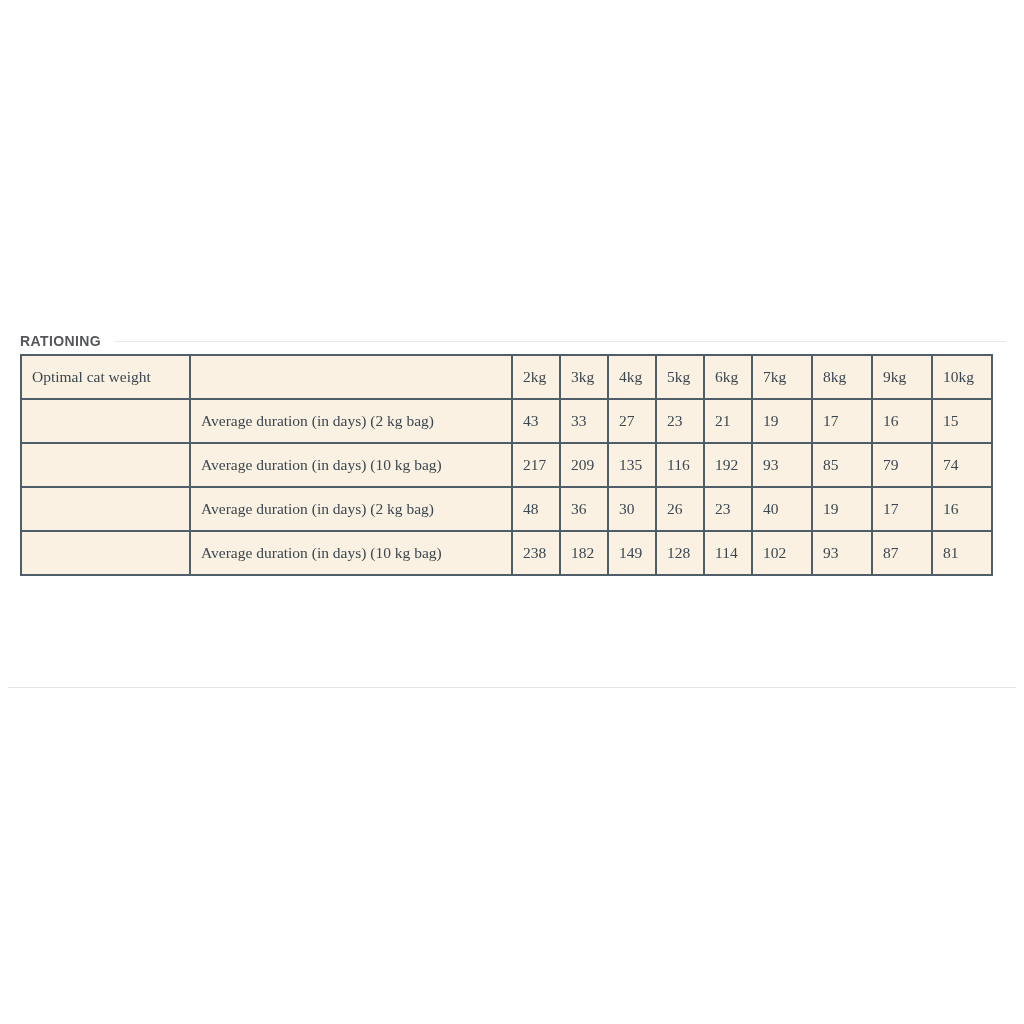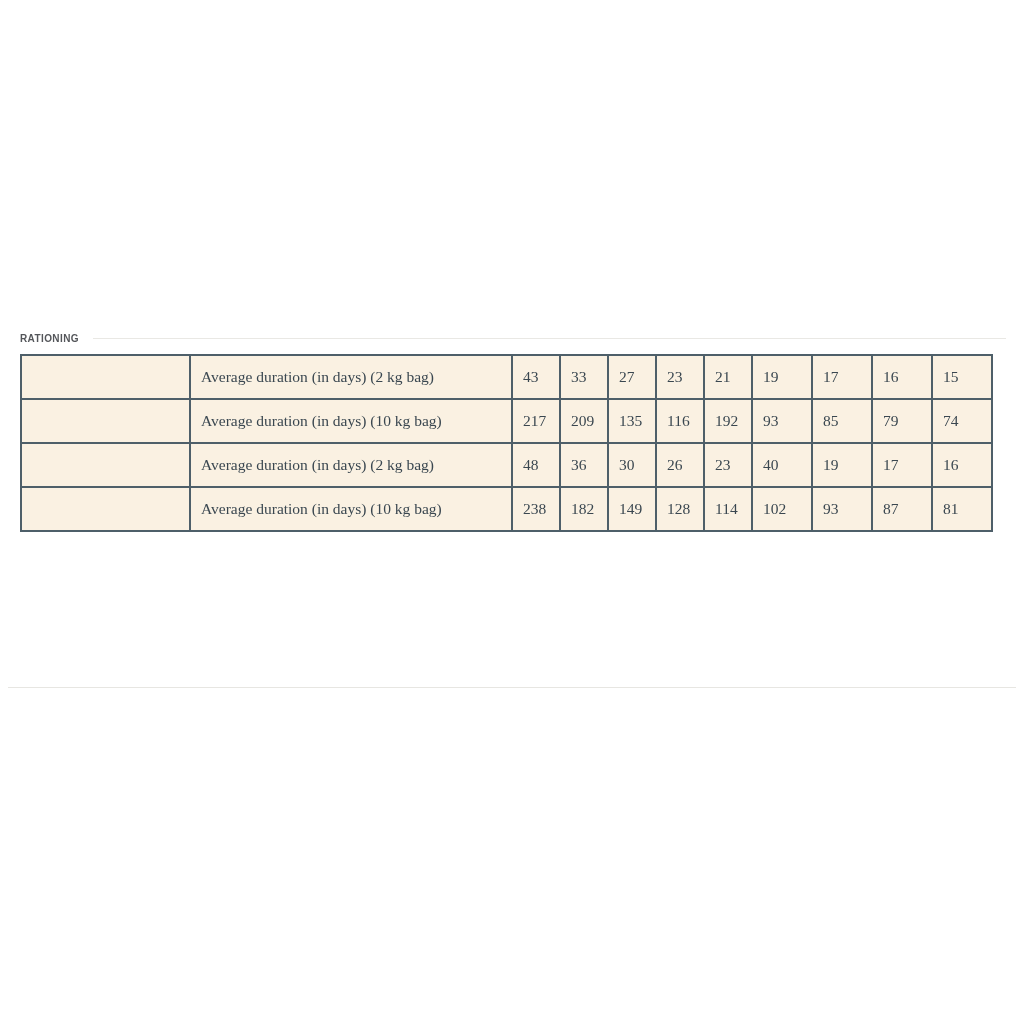--- a/index.html
+++ b/index.html
@@ -18,21 +18,21 @@
     position: absolute;
     top: 333px;
     left: 20px;
     width: 986px;
     display: flex;
     align-items: center;
   }
   .section-title {
     margin: 0;
     font-family: "Liberation Sans", sans-serif;
-    font-size: 10px;
+    font-size: 14px;
     font-weight: 700;
     letter-spacing: 0.4px;
     color: #54565a;
     white-space: nowrap;
   }
   .header-rule {
     flex: 1;
     height: 1px;
     background: #e9e8e4;
     margin-left: 14px;
@@ -88,20 +88,33 @@
       <col class="c-w-narrow">
       <col class="c-w-narrow">
       <col class="c-w-narrow">
     <col class="c-w-wide">
       <col class="c-w-wide">
       <col class="c-w-wide">
       <col class="c-w-wide">
   </colgroup>
   <tbody>
     <tr>
+      <td>Optimal cat weight</td>
+      <td></td>
+      <td>2kg</td>
+      <td>3kg</td>
+      <td>4kg</td>
+      <td>5kg</td>
+      <td>6kg</td>
+      <td>7kg</td>
+      <td>8kg</td>
+      <td>9kg</td>
+      <td>10kg</td>
+    </tr>
+    <tr>
       <td></td>
       <td>Average duration (in days) (2 kg bag)</td>
       <td>43</td>
       <td>33</td>
       <td>27</td>
       <td>23</td>
       <td>21</td>
       <td>19</td>
       <td>17</td>
       <td>16</td>

